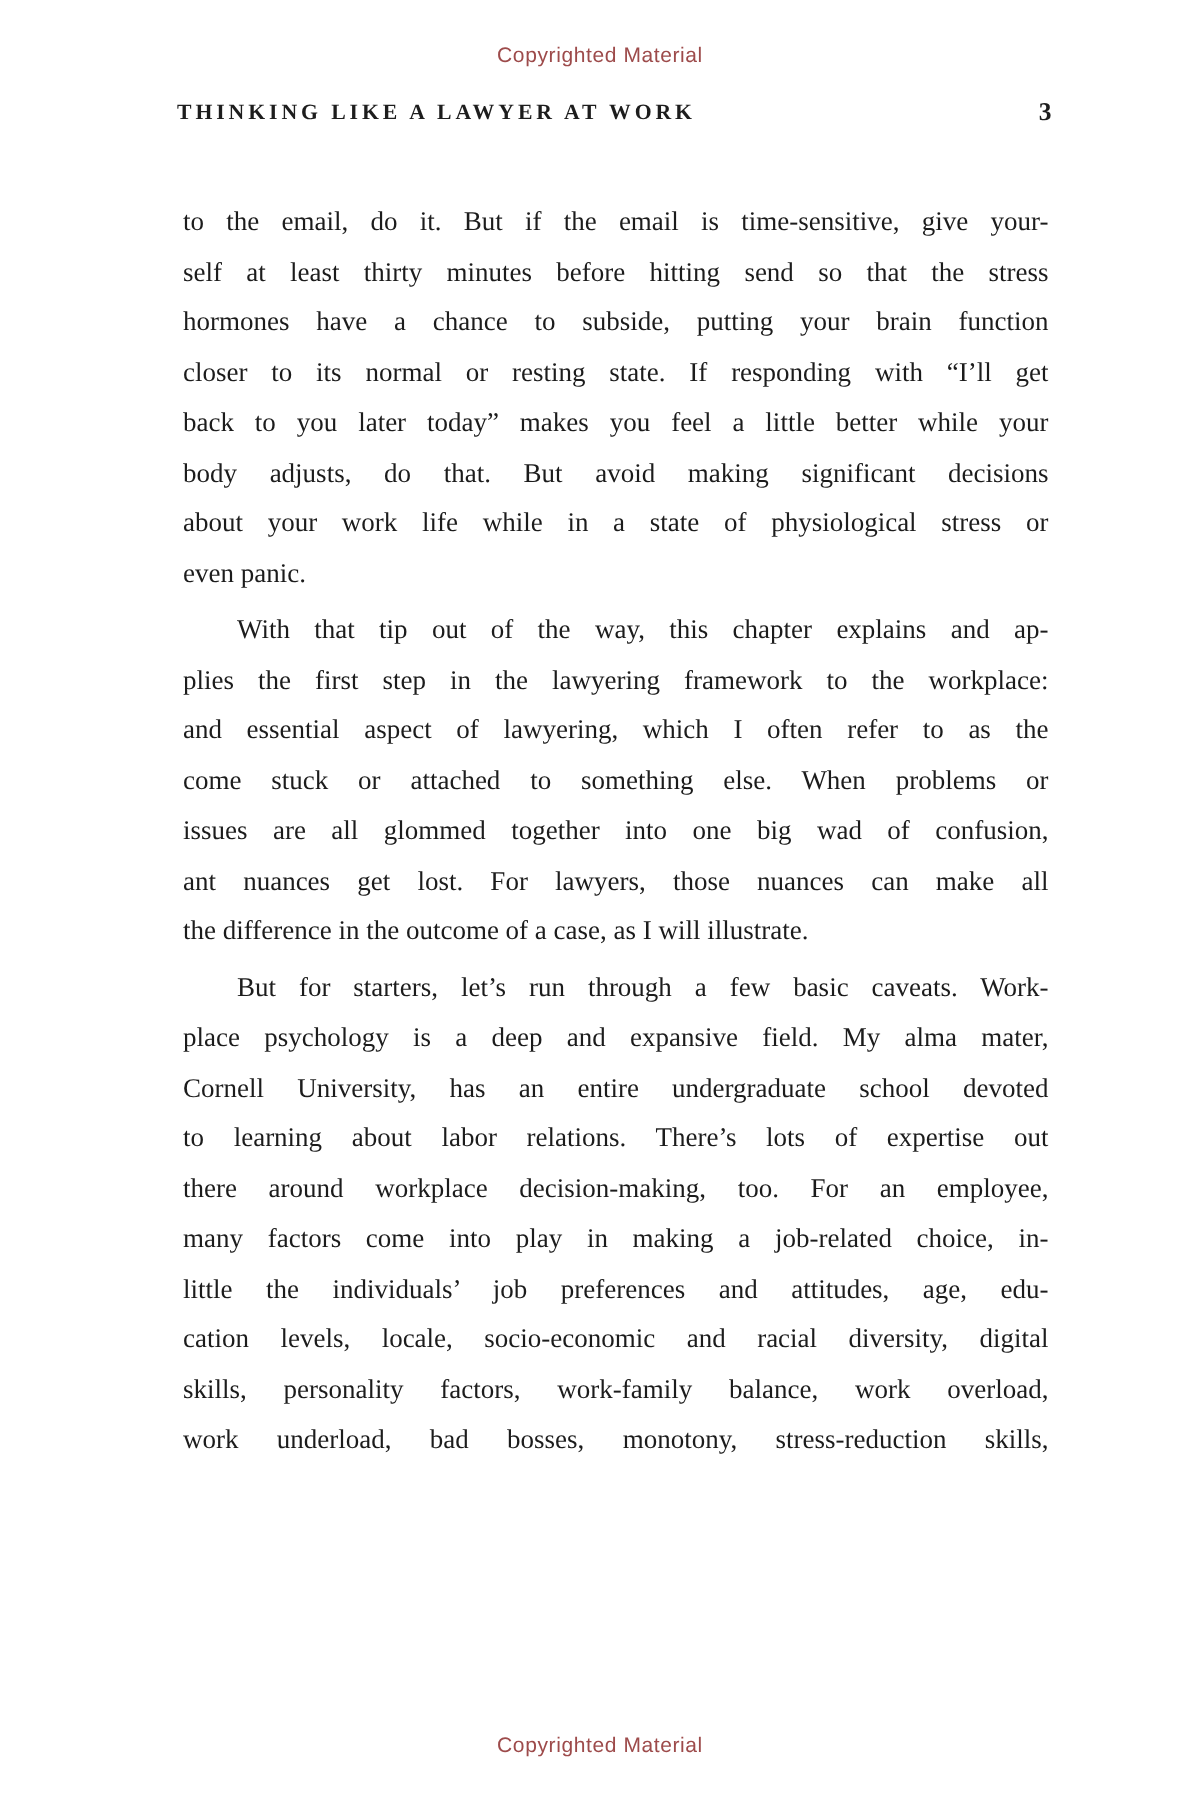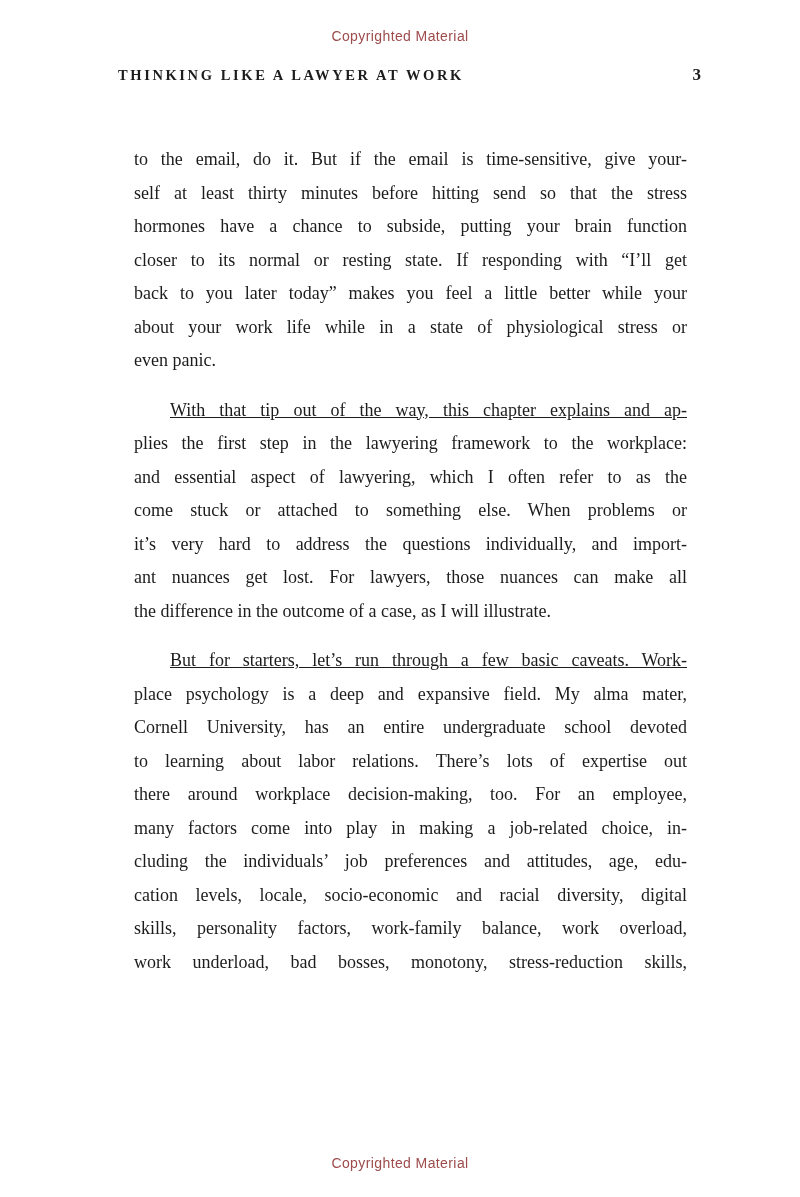--- a/index.html
+++ b/index.html
@@ -57,34 +57,33 @@
 
   .body-text {
     position: absolute;
     top: 127px;
     left: 118px;
     width: 585px;
     color: #1c1c1c;
     font-size: 18px;
     line-height: 33.5px;
   }
-  .paragraph { margin: 16px; }
+  .paragraph { margin: 4px; }
   .line {
     text-align: justify;
     text-align-last: justify;
     height: 33.5px;
     overflow: hidden;
   }
   .line.para-end {
     text-align-last: left;
     font-family: Liberation Serif, serif;
   }
   .line.indent {
     padding-left: 36px;
-    text-decoration: underline;
   }
 </style>
 </head>
 <body>
 
 <div class="page">
 
   <div class="copyright-notice copyright-top">Copyrighted Material</div>
 
   <div class="running-header">
@@ -92,40 +91,41 @@
     <div class="page-number">3</div>
   </div>
 
   <div class="body-text">
       <div class="paragraph">
         <div class="line">to the email, do it. But if the email is time-sensitive, give your-</div>
         <div class="line">self at least thirty minutes before hitting send so that the stress</div>
         <div class="line">hormones have a chance to subside, putting your brain function</div>
         <div class="line">closer to its normal or resting state. If responding with “I’ll get</div>
         <div class="line">back to you later today” makes you feel a little better while your</div>
+        <div class="line">body adjusts, do that. But avoid making significant decisions</div>
         <div class="line">about your work life while in a state of physiological stress or</div>
         <div class="line para-end">even panic.</div>
       </div>
       <div class="paragraph">
         <div class="line indent">With that tip out of the way, this chapter explains and ap-</div>
         <div class="line">plies the first step in the lawyering framework to the workplace:</div>
         <div class="line">and essential aspect of lawyering, which I often refer to as the</div>
         <div class="line">come stuck or attached to something else. When problems or</div>
-        <div class="line">it’s very hard to address the questions individually, and import-</div>
+        <div class="line">issues are all glommed together into one big wad of confusion,</div>
         <div class="line">ant nuances get lost. For lawyers, those nuances can make all</div>
         <div class="line para-end">the difference in the outcome of a case, as I will illustrate.</div>
       </div>
       <div class="paragraph">
         <div class="line indent">But for starters, let’s run through a few basic caveats. Work-</div>
         <div class="line">place psychology is a deep and expansive field. My alma mater,</div>
         <div class="line">Cornell University, has an entire undergraduate school devoted</div>
         <div class="line">to learning about labor relations. There’s lots of expertise out</div>
         <div class="line">there around workplace decision-making, too. For an employee,</div>
         <div class="line">many factors come into play in making a job-related choice, in-</div>
-        <div class="line">cluding the individuals’ job preferences and attitudes, age, edu-</div>
+        <div class="line">little the individuals’ job preferences and attitudes, age, edu-</div>
         <div class="line">cation levels, locale, socio-economic and racial diversity, digital</div>
         <div class="line">skills, personality factors, work-family balance, work overload,</div>
         <div class="line">work underload, bad bosses, monotony, stress-reduction skills,</div>
       </div>
     </div>
 
   <div class="copyright-notice copyright-bottom">Copyrighted Material</div>
 
 </div>
 

